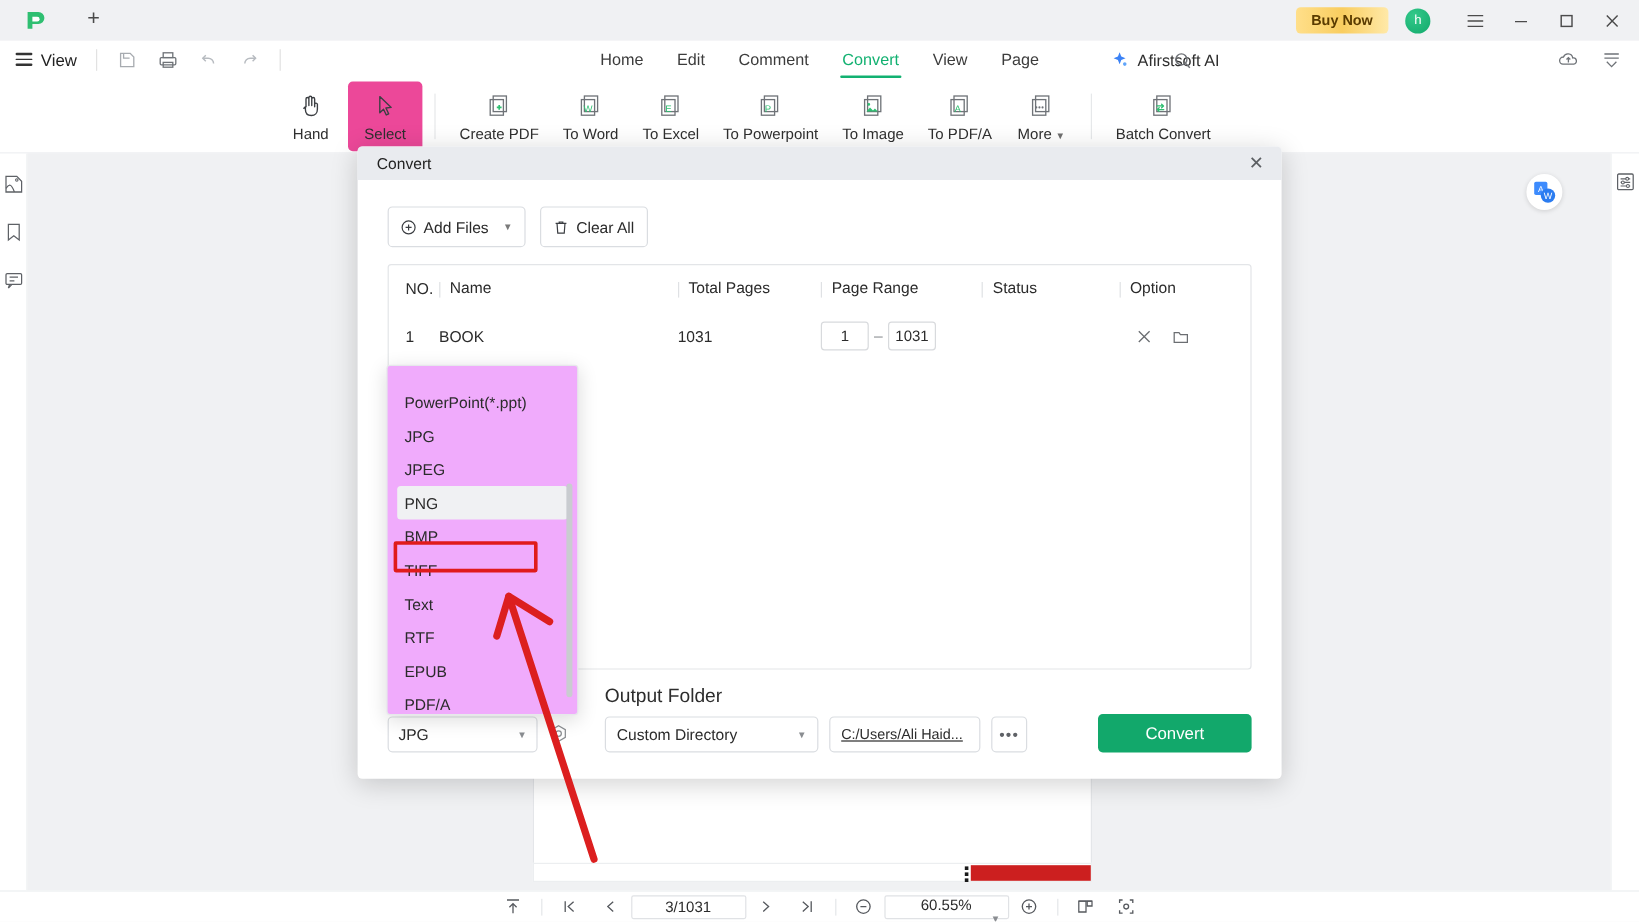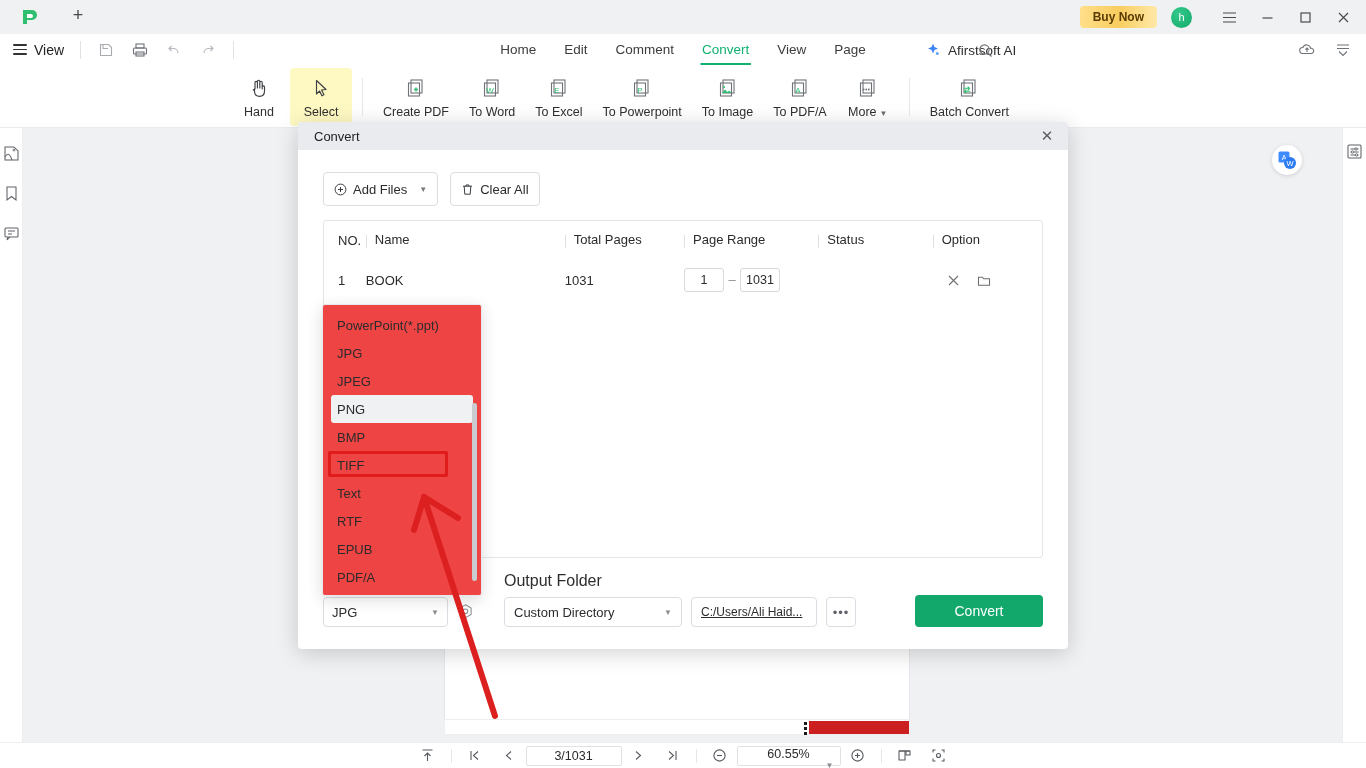--- a/index.html
+++ b/index.html
@@ -102,21 +102,21 @@
     position: absolute; left: 0; top: 66px; width: 1366px; height: 62px;
     background: #ffffff;
     display: flex; align-items: center; padding-left: 228px;
     border-bottom: 1px solid #e9ebee;
   }
   .rb-item {
     height: 58px; min-width: 62px; padding: 0 10px;
     display: flex; flex-direction: column; align-items: center; justify-content: center; gap: 4px;
     font-size: 12.5px; color: #2f2f2f; border-radius: 4px;
   }
-  .rb-item.selected { background: #fef9c3; }
+  .rb-item.selected { background: #ec4899; }
   .rb-icon { height: 26px; display: flex; align-items: center; justify-content: center; }
   .rb-sep { width: 1px; height: 38px; background: #e6e8ea; margin: 0 10px; }
   .caret { font-size: 8px; color: #6f6f6f; margin-left: 3px; }
 
   
   .leftrail {
     position: absolute; left: 0; top: 128px; width: 23px; height: 614px;
     background: #ffffff; border-right: 1px solid #eceef0;
     display: flex; flex-direction: column; align-items: center; padding-top: 16px; gap: 22px;
   }
@@ -236,23 +236,23 @@
   }
   .convert-btn {
     margin-left: auto; width: 128px; height: 32px; border-radius: 4px;
     background: #12a86b; color: #fff; font-size: 14px;
     display: flex; align-items: center; justify-content: center;
   }
 
   
   .fmt-dropdown {
     position: absolute; left: 24px; top: 182px; width: 160px; height: 292px;
-    background: #ef4444; border: 1px solid #e6e8eb; border-radius: 3px;
+    background: #f0abfc; border: 1px solid #e6e8eb; border-radius: 3px;
     box-shadow: 0 4px 16px rgba(0,0,0,.14);
-    padding: 6px 0; z-index: 40; overflow: hidden;
+    padding: 16px 0; z-index: 40; overflow: hidden;
   }
   .fmt-opt {
     height: 28px; display: flex; align-items: center; padding: 0 8px 0 14px;
     font-size: 13px; color: #2b2b2b;
   }
   .fmt-opt.hover { background: #f0f1f3; margin: 0 8px 0 8px; border-radius: 3px; padding-left: 6px;}
   .fmt-scroll {
     position: absolute; right: 4px; top: 98px; width: 5px; height: 178px;
     background: #c9ccd0; border-radius: 3px;
   }

